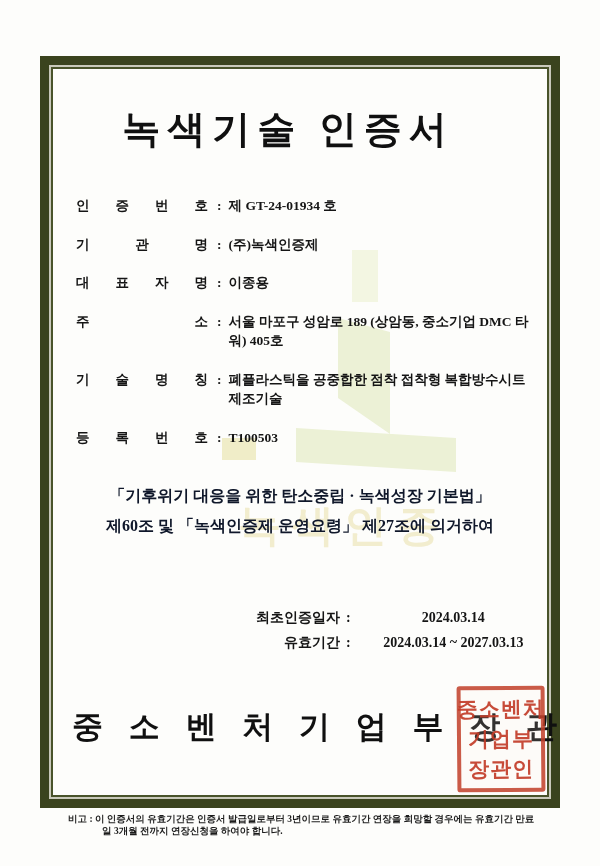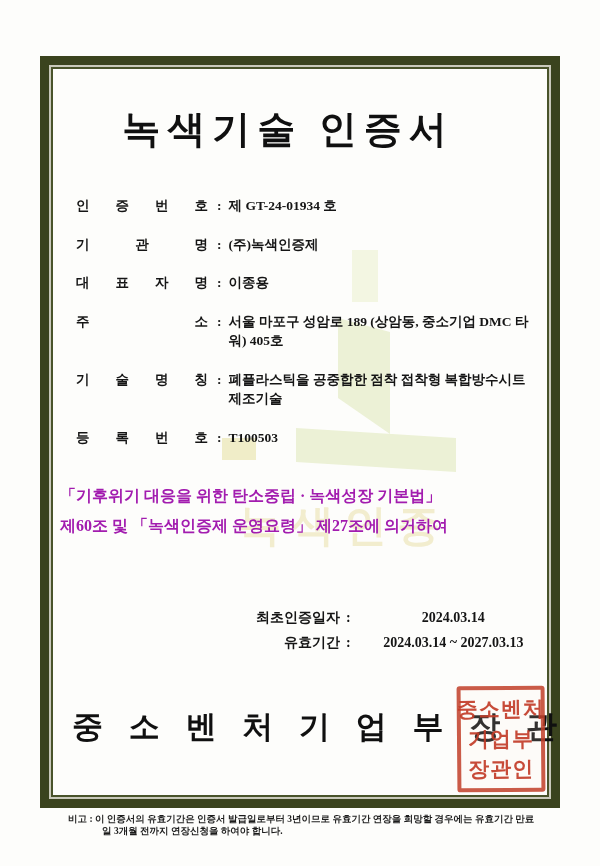--- a/index.html
+++ b/index.html
@@ -38,22 +38,22 @@
   .field{display:flex;margin-bottom:19px;font-size:13.5px;font-weight:bold;line-height:1.45;}
   .flabel{
     display:inline-block;width:132px;flex:0 0 132px;
     text-align-last:justify;text-align:justify;white-space:nowrap;
   }
   .fcolon{flex:0 0 auto;padding:0 7px 0 9px;}
   .fvalue{flex:1 1 auto;max-width:300px;}
 
   .statement{
     position:absolute;left:60px;top:482px;width:480px;
-    font-size:16px;font-weight:bold;line-height:28px;
-    color:#a21caf;
+    text-align:center;font-size:16px;font-weight:bold;line-height:28px;
+    color:#0f172a;
   }
   .statement p{margin:0 0 2px 0;}
 
   .dates{position:absolute;left:240px;top:608px;width:310px;font-size:14px;font-weight:bold;}
   .date-row{display:flex;margin-bottom:5px;line-height:1.4;}
   .dlabel{flex:0 0 100px;text-align:right;}
   .dcolon{flex:0 0 auto;padding:0 6px;}
   .dvalue{flex:1 1 auto;text-align:center;}
 
   .issuer{

